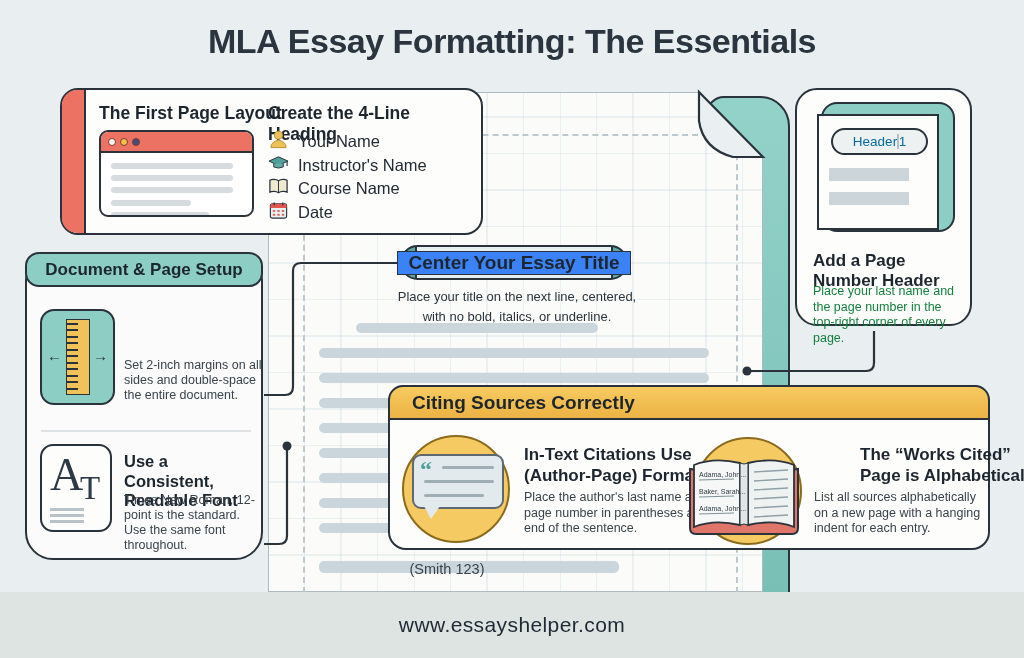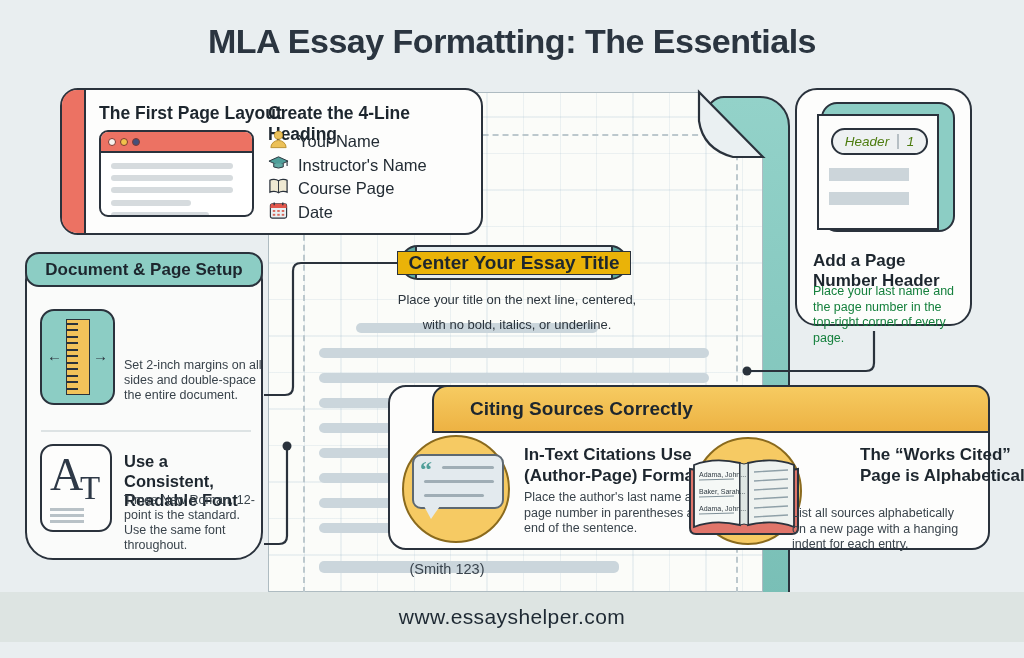--- a/index.html
+++ b/index.html
@@ -47,27 +47,27 @@
   .title-capsule {
     position:absolute; left:400px; top:245px; width:228px; height:35px;
     background:#5fa8a2; border:2.5px solid #2a323c; border-radius:18px;
   }
   .capsule-inner {
     position:absolute; left:13px; right:13px; top:0; bottom:0;
     background:#e6eef0; border-left:2.5px solid #2a323c; border-right:2.5px solid #2a323c;
     display:flex; align-items:center; justify-content:center;
   }
   .capsule-text {
-    border:1.5px solid #2a323c; background:#eab308; padding:0 10px; height:24px;
+    border:1.5px solid #2a323c; background:#3b82f6; padding:0 10px; height:24px;
     display:flex; align-items:center;
     font-size:19px; font-weight:bold; color:#1d262e; white-space:nowrap;
   }
   .capsule-caption {
     position:absolute; left:386px; top:287px; width:262px; text-align:center;
-    font-size:13px; line-height:25px; color:#2b343c;
+    font-size:13px; line-height:20px; color:#2b343c;
   }
 
   
   .panel { position:absolute; background:#fdfdfc; border:2.5px solid #2a323c; }
 
   
   .panel-first { left:60px; top:88px; width:423px; height:147px; border-radius:18px; }
   .red-bar {
     position:absolute; left:0; top:0; bottom:0; width:24px;
     background:#ec7263; border-right:2px solid #2a323c; border-radius:15px 0 0 15px;
@@ -128,36 +128,35 @@
     position:absolute; left:24px; top:12px; width:134px; height:130px;
     background:#8ccdc4; border:2px solid #2a323c; border-radius:16px;
   }
   .pn-card {
     position:absolute; left:20px; top:24px; width:122px; height:116px;
     background:#fdfdfc; border:2px solid #2a323c;
   }
   .pn-pill {
     position:absolute; left:12px; top:12px; width:97px; height:27px;
     border:2px solid #2a323c; border-radius:14px; background:#eef1f2;
-    display:flex; align-items:center; justify-content:center; gap:8px; font-size:13.5px; color:#4d7c0f;font-style:italic;
+    display:flex; align-items:center; justify-content:center; font-size:13.5px; color:#0369a1;
   }
   .pn-pill-div { width:1.5px; height:15px; background:#b6bfc4; }
   .pn-bar { position:absolute; left:10px; width:80px; height:13px; background:#ccd5da; }
   .pn-title { position:absolute; left:16px; top:150px; width:145px; font-size:17px; line-height:20px; font-weight:bold;margin-top:11px; }
   .pn-body  { position:absolute; left:16px; top:194px; width:150px; font-size:12.5px; line-height:15.5px; color:#15803d; }
 
   
   .panel-citing { left:388px; top:385px; width:602px; height:165px; border-radius:18px; }
   .citing-header {
-    position:absolute; left:-2px; right:-2px; top:-2px; height:48px;
+    position:absolute; left:-2px; right:-2px; top:-2px; height:35px;
     background:linear-gradient(180deg,#f6cb61,#edb243);
     border:2.5px solid #2a323c; border-radius:15px 15px 0 0;
     display:flex; align-items:center; font-size:19px; font-weight:bold; color:#1d262e;
-    padding-left:36px;
-    margin-left:44px;
+    padding-left:22px;
   }
   .cite-circle {
     position:absolute; width:108px; height:108px; border-radius:50%;
     background:#f6ca63; border:2.5px solid #8a6a1d;
   }
   .bubble {
     position:absolute; left:20px; top:65px; width:92px; height:55px;
     background:#e3eaee; border:2px solid #5d6871; border-radius:9px;
   }
   .bubble-tail {
@@ -169,21 +168,21 @@
     position:absolute; left:6px; top:2px;
     font-family:"Liberation Serif", serif; font-weight:bold; font-size:24px; color:#4f9e99; line-height:22px;
   }
   .bline { position:absolute; height:2.5px; background:#9fadb5; border-radius:2px; }
   .smith-text { position:absolute; left:12px; top:124px; width:110px; text-align:center; font-size:14.5px; color:#3a444d; }
   .cite-title { position:absolute; top:58px; font-size:17px; line-height:20.5px; font-weight:bold; }
   .cite-body  { position:absolute; top:103px; font-size:12.5px; line-height:15.5px; color:#39434b; }
 
   
   .footer {
-    position:absolute; left:0; right:0; top:592px; height:50px; background:#dde4e2;
+    position:absolute; left:0; right:0; top:592px; height:66px; background:#dde4e2;
     display:flex; align-items:center; justify-content:center;
     font-size:21px; letter-spacing:.4px; color:#1e2933;
   }
 </style>
 </head>
 <body>
 
 <div class="canvas">
 
   <div class="teal-band"></div>
@@ -248,21 +247,21 @@
               <path d="M6 11 v3.6 q5 2.4 10 0 V11" fill="#62aaa4" stroke="#2a323c" stroke-width="1"></path>
               <line x1="20" y1="9" x2="20" y2="13.5" stroke="#2a323c" stroke-width="1.2"></line>
             </svg></span>
         <span>Instructor's Name</span>
       </div>
       <div class="fp-item">
         <span><svg viewBox="0 0 22 22" width="21" height="21">
               <path d="M11 5 C8.5 3.2 4 3.2 2 4.4 V17 C4 15.8 8.5 15.8 11 17.6 C13.5 15.8 18 15.8 20 17 V4.4 C18 3.2 13.5 3.2 11 5 Z" fill="#efe9d2" stroke="#2a323c" stroke-width="1.3"></path>
               <line x1="11" y1="5" x2="11" y2="17.6" stroke="#2a323c" stroke-width="1"></line>
             </svg></span>
-        <span>Course Page</span>
+        <span>Course Name</span>
       </div>
       <div class="fp-item">
         <span><svg viewBox="0 0 22 22" width="21" height="21">
               <rect x="2.5" y="4" width="17" height="15" rx="2" fill="#e9f1f3" stroke="#2a323c" stroke-width="1.2"></rect>
               <path d="M2.5 8.5 V6 a2 2 0 0 1 2-2 h13 a2 2 0 0 1 2 2 v2.5 Z" fill="#e2574c"></path>
               <line x1="6.5" y1="2.5" x2="6.5" y2="5.5" stroke="#2a323c" stroke-width="1.4"></line>
               <line x1="15.5" y1="2.5" x2="15.5" y2="5.5" stroke="#2a323c" stroke-width="1.4"></line>
               <g fill="#d9695e">
                 <rect x="5" y="10.5" width="2.6" height="2"></rect>
                 <rect x="9.7" y="10.5" width="2.6" height="2"></rect>
@@ -349,21 +348,21 @@
       <g stroke="#8fa0a8" stroke-width="1.4">
         <line x1="72" y1="23" x2="106" y2="21"></line>
           <line x1="72" y1="32" x2="106" y2="30"></line>
         <line x1="72" y1="41" x2="106" y2="39"></line>
           <line x1="72" y1="50" x2="106" y2="48"></line>
         <line x1="72" y1="59" x2="106" y2="57"></line>
           <line x1="72" y1="68" x2="106" y2="66"></line>
       </g>
     </svg>
     <div class="cite-title" style="left:438px; width:190px;margin-left:32px;">The “Works Cited” Page is Alphabetical</div>
-    <div class="cite-body" style="left:402px; width:176px;margin-top:16px;">List all sources alphabetically on a new page with a hanging indent for each entry.</div>
+    <div class="cite-body" style="left:424px; width:176px;">List all sources alphabetically on a new page with a hanging indent for each entry.</div>
   </div>
 
   <div class="main-title">MLA Essay Formatting: The Essentials</div>
 
   <div class="footer">
     <span>www.essayshelper.com</span>
   </div>
 
 </div>
 

